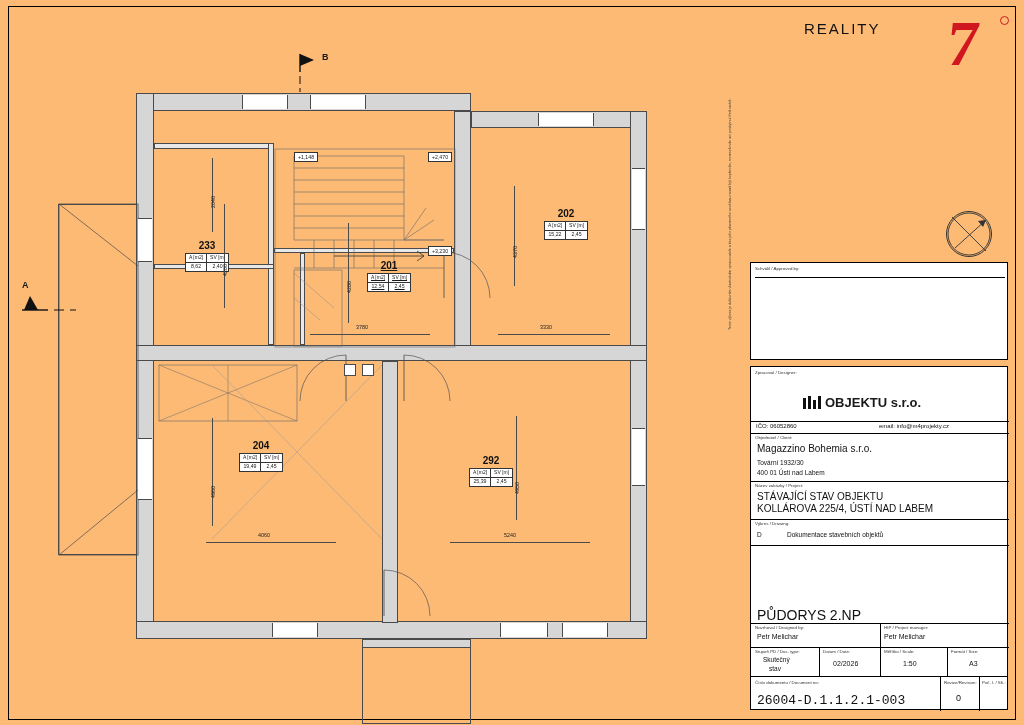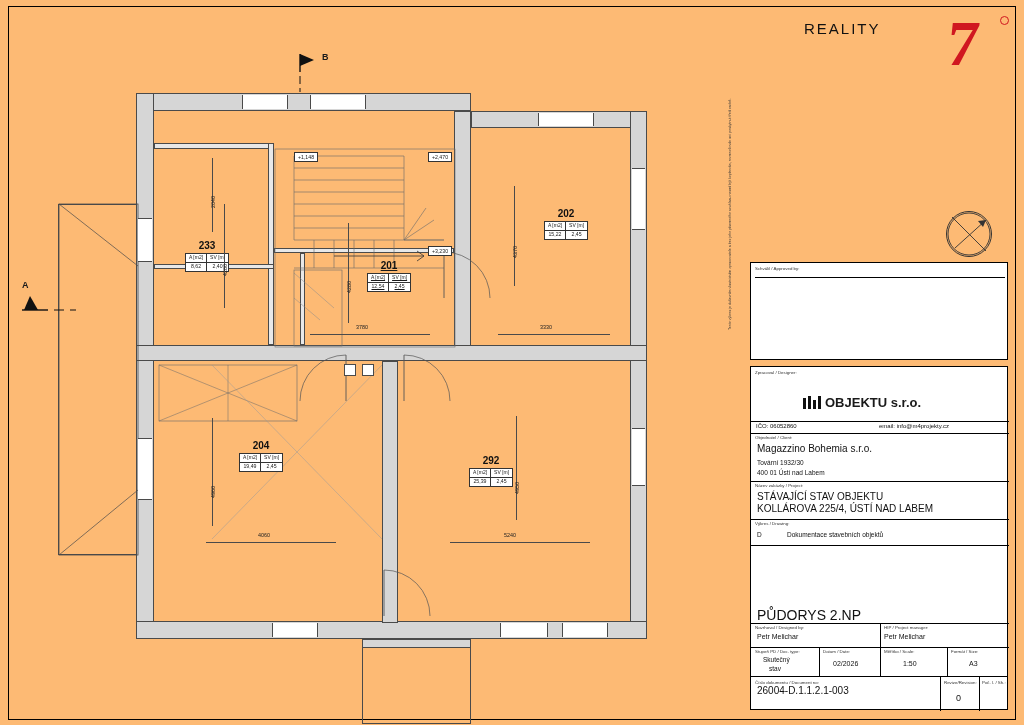--- a/index.html
+++ b/index.html
@@ -405,20 +405,20 @@
     <div class="tb-val sm" style="left:152px;top:293px;">1:50</div>
     <div class="tb-val sm" style="left:218px;top:293px;">A3</div>
   </div>
 
   <div class="tb" style="left:750px;top:676px;width:258px;height:34px;">
     <div class="vline" style="left:189px;top:0;height:34px;"></div>
     <div class="vline" style="left:228px;top:0;height:34px;"></div>
     <div class="tb-cell-label" style="left:4px;top:3px;">Číslo dokumentu / Document no:</div>
     <div class="tb-cell-label" style="left:193px;top:3px;">Revize/Revision:</div>
     <div class="tb-cell-label" style="left:231px;top:3px;">Poč. l. / Sh.:</div>
-    <div class="tb-val" style="left:6px;top:8px;font-size:10px;">26004-D.1.1.2.1-003</div>
+    <div class="tb-val" style="left:6px;top:16px;font-size:13px;font-family:Liberation Mono, monospace;">26004-D.1.1.2.1-003</div>
     <div class="tb-val" style="left:205px;top:16px;font-size:9px;">0</div>
     <div class="tb-val" style="left:240px;top:16px;font-size:9px;"></div>
   </div>
 
   <div class="sidetext">Tento výkres je duševním vlastnictvím zpracovatele a bez jeho písemného souhlasu nesmí být kopírován, rozmnožován ani poskytnut třetí osobě.</div>
 
 </div>
 
 </body></html>

